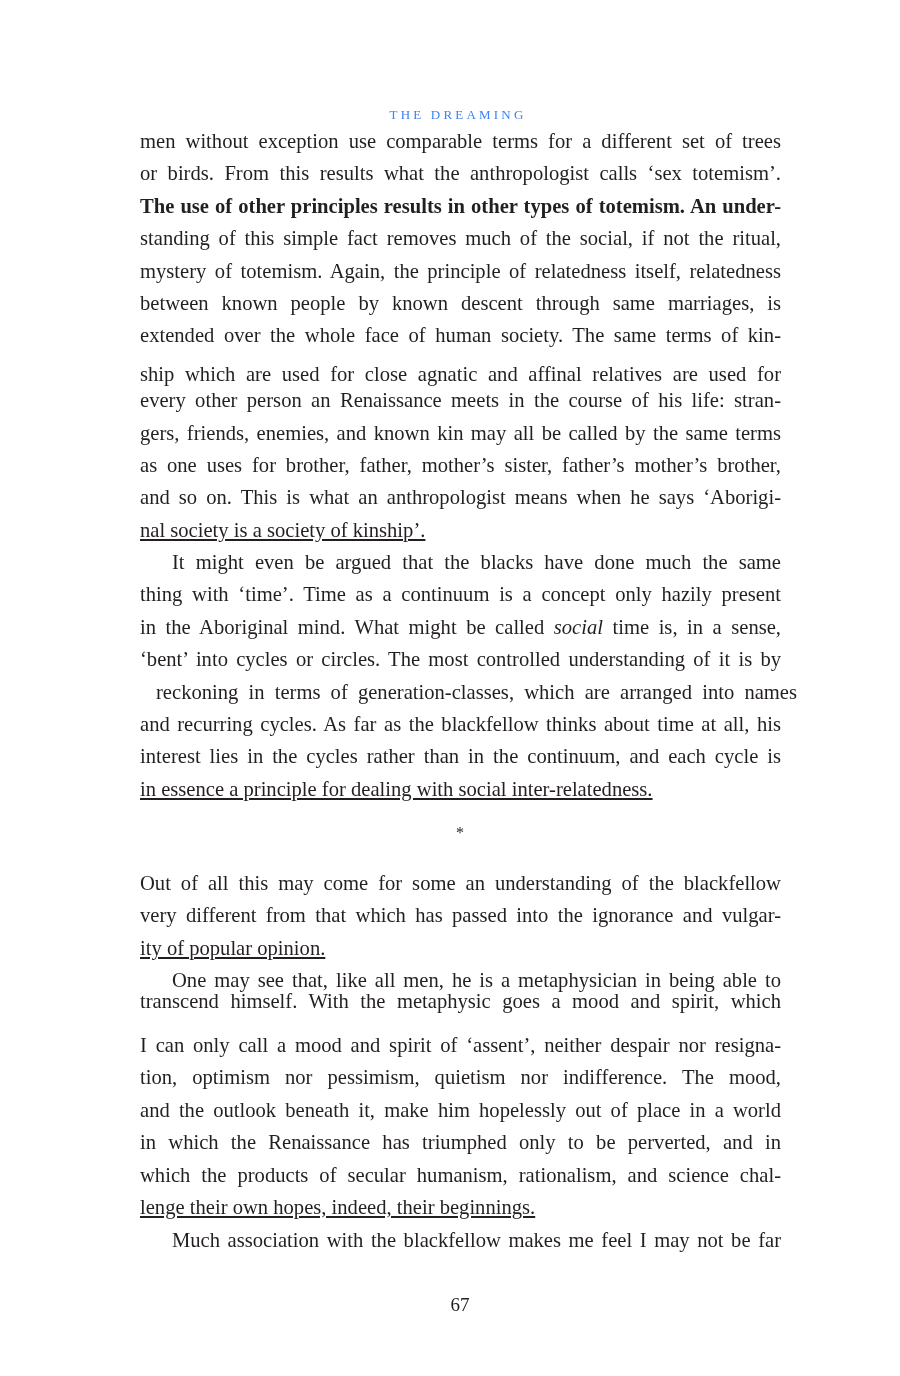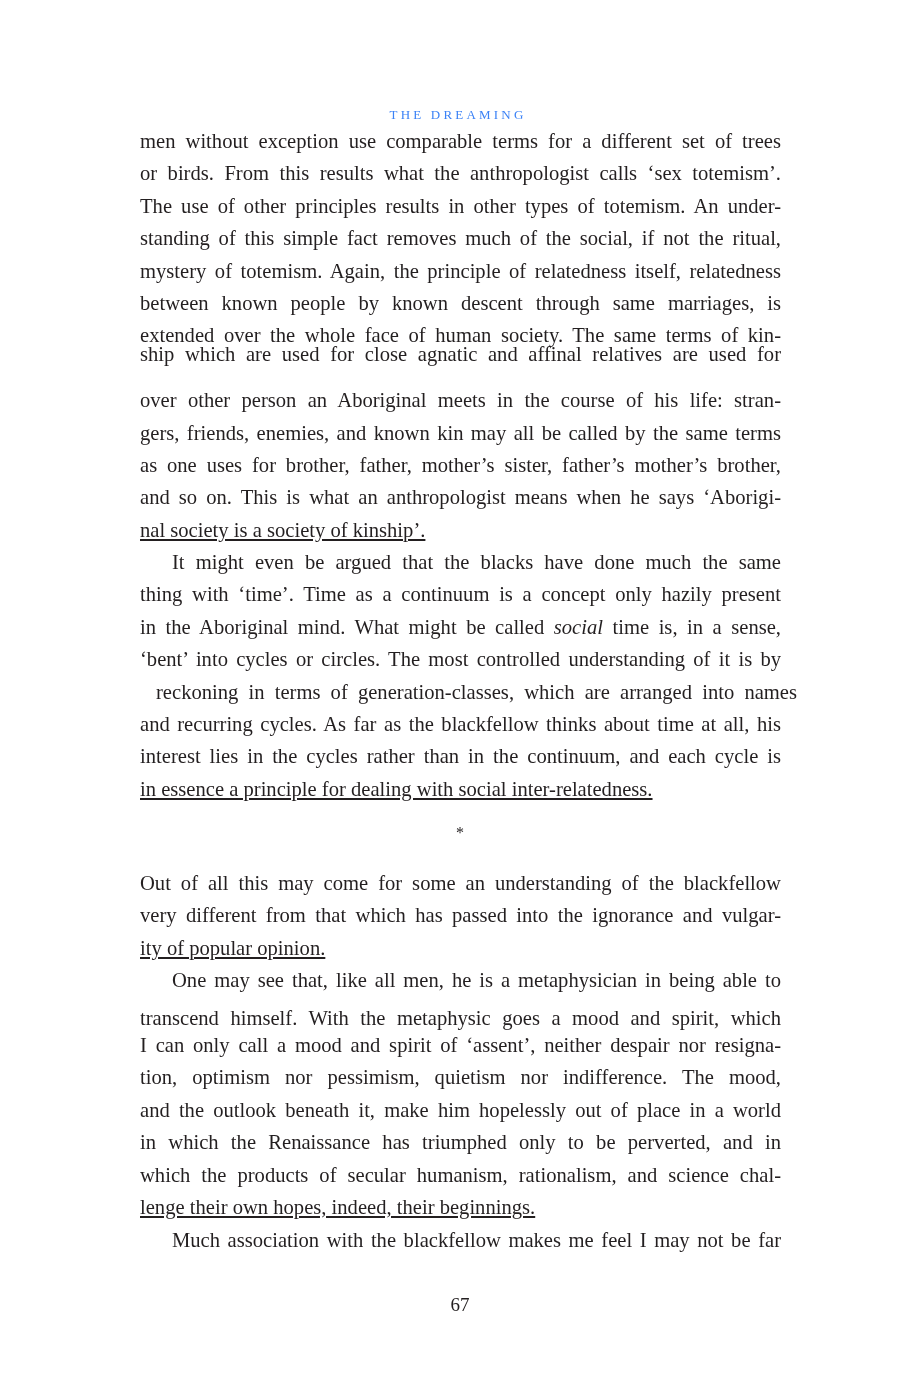--- a/index.html
+++ b/index.html
@@ -71,27 +71,27 @@
 </head>
 <body>
 
 <div>
 
   <div class="running-head">THE DREAMING</div>
 
   <div class="text-block" style="top:125px;">
     <div class="line" style="top:0px;">men without exception use comparable terms for a different set of trees</div>
     <div class="line" style="top:32.4px;">or birds. From this results what the anthropologist calls ‘sex totemism’.</div>
-    <div class="line" style="top:64.8px;">The use of other principles results in other types of totemism. An under-</div>
+    <div class="line" style="top:64.8px;font-weight:bold;">The use of other principles results in other types of totemism. An under-</div>
     <div class="line" style="top:97.2px;">standing of this simple fact removes much of the social, if not the ritual,</div>
     <div class="line" style="top:129.6px;">mystery of totemism. Again, the principle of relatedness itself, relatedness</div>
     <div class="line" style="top:162px;">between known people by known descent through same marriages, is</div>
     <div class="line" style="top:194.4px;">extended over the whole face of human society. The same terms of kin-</div>
-    <div class="line" style="top:213px;">ship which are used for close agnatic and affinal relatives are used for</div>
-    <div class="line" style="top:259.2px;">over other person an Aboriginal meets in the course of his life: stran-</div>
+    <div class="line" style="top:233px;">ship which are used for close agnatic and affinal relatives are used for</div>
+    <div class="line" style="top:259.2px;">every other person an Renaissance meets in the course of his life: stran-</div>
     <div class="line" style="top:291.6px;">gers, friends, enemies, and known kin may all be called by the same terms</div>
     <div class="line" style="top:324px;">as one uses for brother, father, mother’s sister, father’s mother’s brother,</div>
     <div class="line" style="top:356.4px;">and so on. This is what an anthropologist means when he says ‘Aborigi-</div>
     <div class="line last" style="top:388.8px;">nal society is a society of kinship’.</div>
   </div>
 
   <div class="text-block" style="top:546px;">
     <div class="line indent" style="top:0px;">It might even be argued that the blacks have done much the same</div>
     <div class="line" style="top:32.4px;">thing with ‘time’. Time as a continuum is a concept only hazily present</div>
     <div class="line" style="top:64.8px;"><span>in the Aboriginal mind. What might be called </span><em>social</em><span> time is, in a sense,</span></div>
@@ -102,21 +102,21 @@
     <div class="line last" style="top:226.8px;">in essence a principle for dealing with social inter-relatedness.</div>
   </div>
 
   <div class="separator">*</div>
 
   <div class="text-block" style="top:867px;">
     <div class="line" style="top:0px;">Out of all this may come for some an understanding of the blackfellow</div>
     <div class="line" style="top:32.4px;">very different from that which has passed into the ignorance and vulgar-</div>
     <div class="line last" style="top:64.8px;">ity of popular opinion.</div>
     <div class="line indent" style="top:97.2px;">One may see that, like all men, he is a metaphysician in being able to</div>
-    <div class="line" style="top:135px;">transcend himself. With the metaphysic goes a mood and spirit, which</div>
+    <div class="line" style="top:118px;">transcend himself. With the metaphysic goes a mood and spirit, which</div>
     <div class="line" style="top:162px;">I can only call a mood and spirit of ‘assent’, neither despair nor resigna-</div>
     <div class="line" style="top:194.4px;">tion, optimism nor pessimism, quietism nor indifference. The mood,</div>
     <div class="line" style="top:226.8px;">and the outlook beneath it, make him hopelessly out of place in a world</div>
     <div class="line" style="top:259.2px;">in which the Renaissance has triumphed only to be perverted, and in</div>
     <div class="line" style="top:291.6px;">which the products of secular humanism, rationalism, and science chal-</div>
     <div class="line last" style="top:324px;">lenge their own hopes, indeed, their beginnings.</div>
     <div class="line indent" style="top:357px;">Much association with the blackfellow makes me feel I may not be far</div>
   </div>
 
   <div class="folio">67</div>

